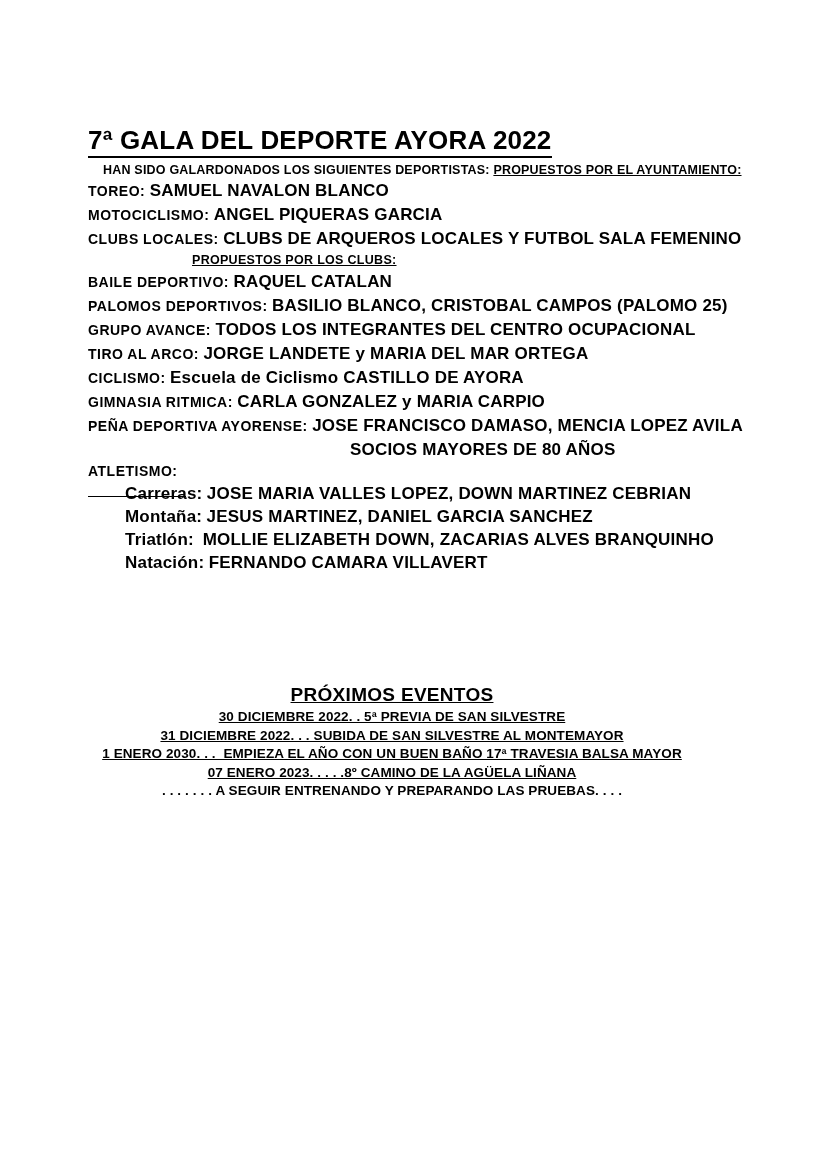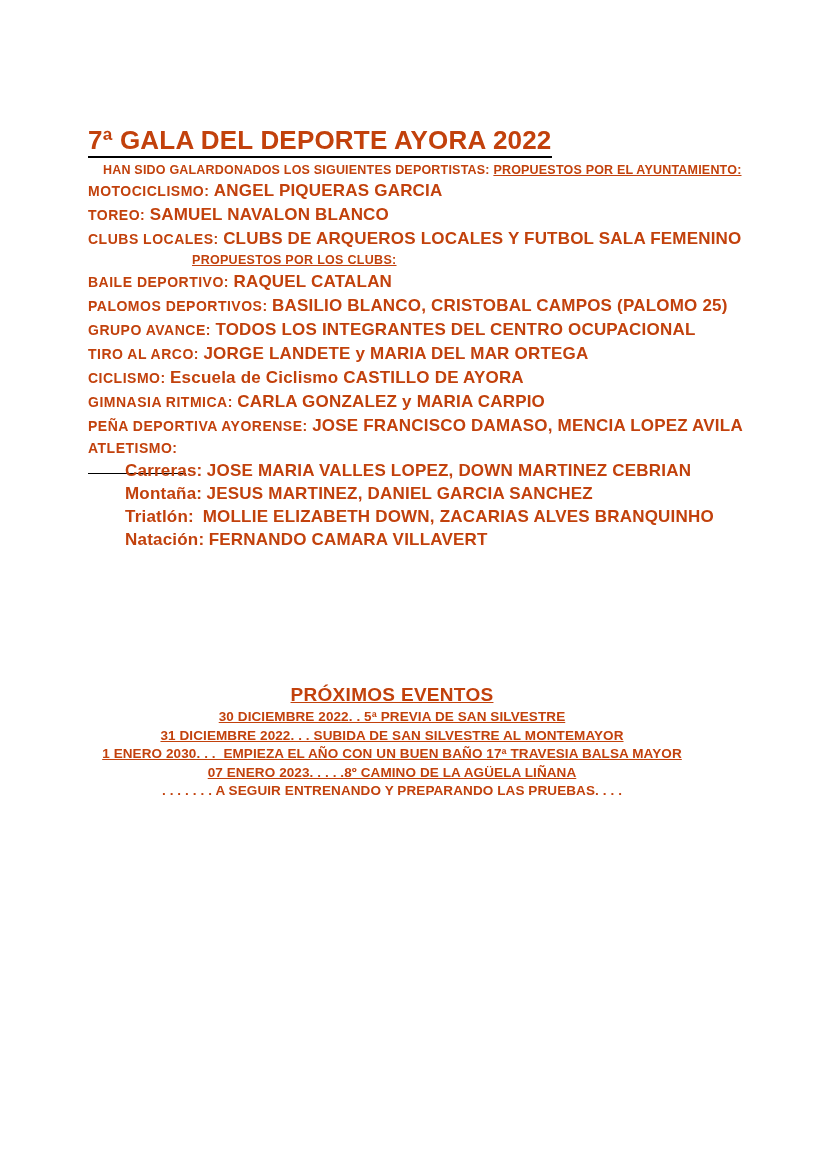--- a/index.html
+++ b/index.html
@@ -5,21 +5,21 @@
   html, body {
     margin: 0;
     padding: 0;
     background: #ffffff;
   }
   .page {
     position: relative;
     width: 826px;
     height: 1169px;
     background: #ffffff;
-    color: #c2410c;
+    color: #000000;
     font-family: "Liberation Sans", sans-serif;
     font-weight: 700;
     overflow: hidden;
   }
   .content {
     position: absolute;
     left: 88px;
     top: 125px;
     width: 690px;
   }
@@ -126,42 +126,43 @@
 </head>
 <body>
 
 <div class="page">
   <div class="content">
 
     <div class="doc-title"><span class="u-border">7ª GALA DEL DEPORTE AYORA 2022</span></div>
 
     <div class="intro-line"><span>HAN SIDO GALARDONADOS LOS SIGUIENTES DEPORTISTAS:</span> <span class="underlined">PROPUESTOS POR EL AYUNTAMIENTO:</span></div>
 
+    <div class="award-row"><span class="award-label">TOREO:</span>&nbsp;<span class="award-value">SAMUEL NAVALON BLANCO</span></div>
+
     <div class="award-row"><span class="award-label">MOTOCICLISMO:</span> <span class="award-value">ANGEL PIQUERAS GARCIA</span></div>
-
-    <div class="award-row"><span class="award-label">TOREO:</span>&nbsp;<span class="award-value">SAMUEL NAVALON BLANCO</span></div>
 
     <div class="award-row"><span class="award-label">CLUBS LOCALES:</span> <span class="award-value">CLUBS DE ARQUEROS LOCALES Y FUTBOL SALA FEMENINO</span></div>
 
     <div class="clubs-note"><span>PROPUESTOS POR LOS CLUBS:</span></div>
 
     <div class="award-row"><span class="award-label">BAILE DEPORTIVO:</span> <span class="award-value">RAQUEL CATALAN</span></div>
 
     <div class="award-row"><span class="award-label">PALOMOS DEPORTIVOS:</span> <span class="award-value">BASILIO BLANCO, CRISTOBAL CAMPOS (PALOMO 25)</span></div>
 
     <div class="award-row"><span class="award-label">GRUPO AVANCE:</span> <span class="award-value">TODOS LOS INTEGRANTES DEL CENTRO OCUPACIONAL</span></div>
 
     <div class="award-row"><span class="award-label">TIRO AL ARCO:</span> <span class="award-value">JORGE LANDETE y MARIA DEL MAR ORTEGA</span></div>
 
     <div class="award-row"><span class="award-label">CICLISMO:</span>&nbsp;<span class="award-value">Escuela de Ciclismo CASTILLO DE AYORA</span></div>
 
     <div class="award-row"><span class="award-label">GIMNASIA RITMICA:</span> <span class="award-value">CARLA GONZALEZ y MARIA CARPIO</span></div>
 
     <div class="award-row"><span class="award-label">PEÑA DEPORTIVA AYORENSE:</span> <span class="award-value">JOSE FRANCISCO DAMASO, MENCIA LOPEZ AVILA</span></div>
 
+    <div class="continuation-row"><span class="award-value">SOCIOS MAYORES DE 80 AÑOS</span></div>
 
     <div class="atletismo-heading"><span>ATLETISMO:</span></div>
 
     <div class="sub-row"><span class="sub-label">Carreras:</span> <span class="award-value">JOSE MARIA VALLES LOPEZ, DOWN MARTINEZ CEBRIAN</span></div>
 
     <div class="sub-row"><span class="sub-label">Montaña:</span>&nbsp;<span class="award-value">JESUS MARTINEZ, DANIEL GARCIA SANCHEZ</span></div>
 
     <div class="sub-row"><span class="sub-label">Triatlón:</span>&nbsp;&nbsp;<span class="award-value">MOLLIE ELIZABETH DOWN, ZACARIAS ALVES BRANQUINHO</span></div>
 
     <div class="sub-row"><span class="sub-label">Natación:</span>&nbsp;<span class="award-value">FERNANDO CAMARA VILLAVERT</span></div>

